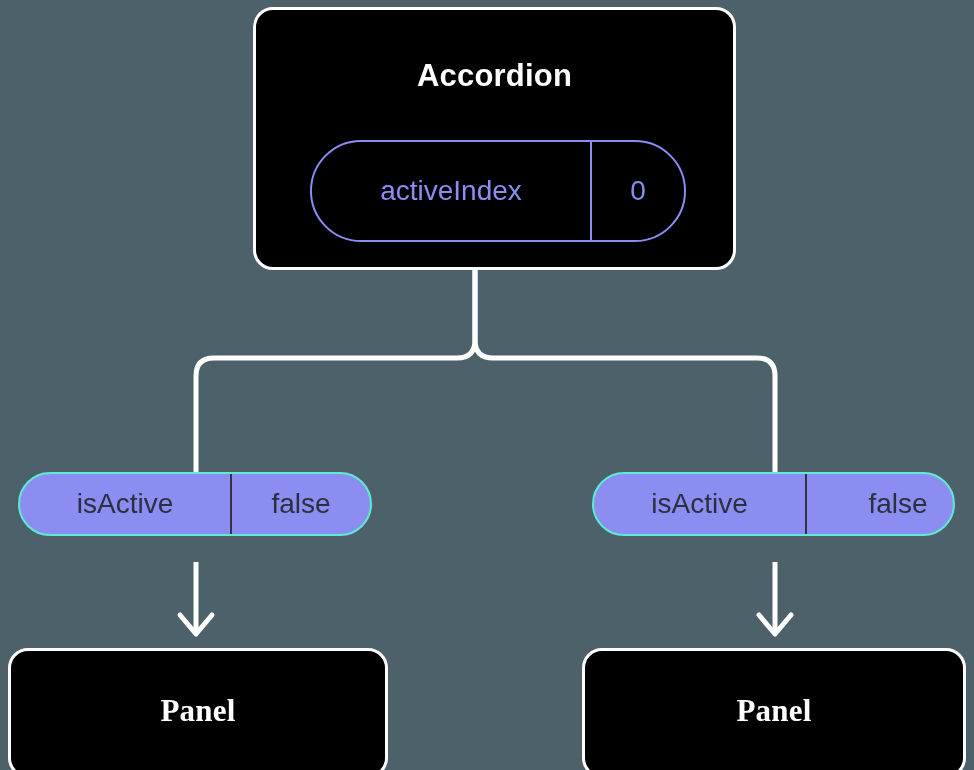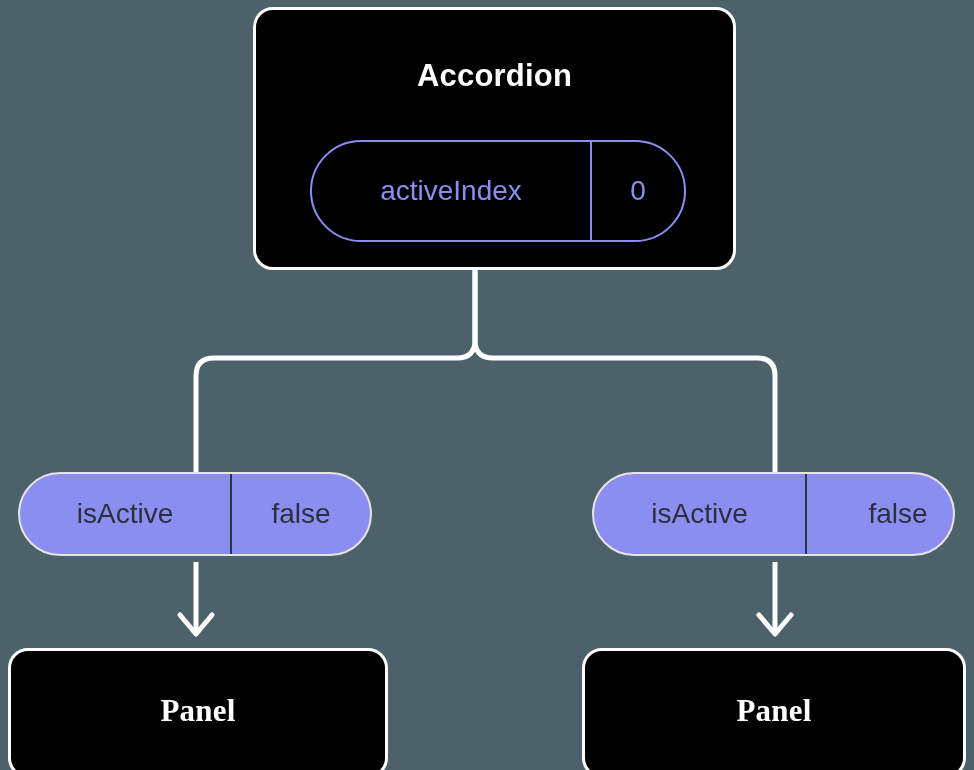--- a/index.html
+++ b/index.html
@@ -101,24 +101,24 @@
   #active-index-pill .pill-key {
     border-right: 2px solid #8b8ef0;
   }
 
   
   .prop-pill {
     position: absolute;
     box-sizing: border-box;
     display: flex;
     align-items: stretch;
-    height: 84px;
+    height: 64px;
     top: 472px;
     background: #8b8ef0;
-    border: 2px solid #e5e5e5;
+    border: 2px solid #5eead4;
     border-radius: 999px;
     overflow: hidden;
   }
   #prop-pill-left {
     left: 18px;
     width: 354px;
   }
   #prop-pill-right {
     left: 592px;
     width: 363px;

